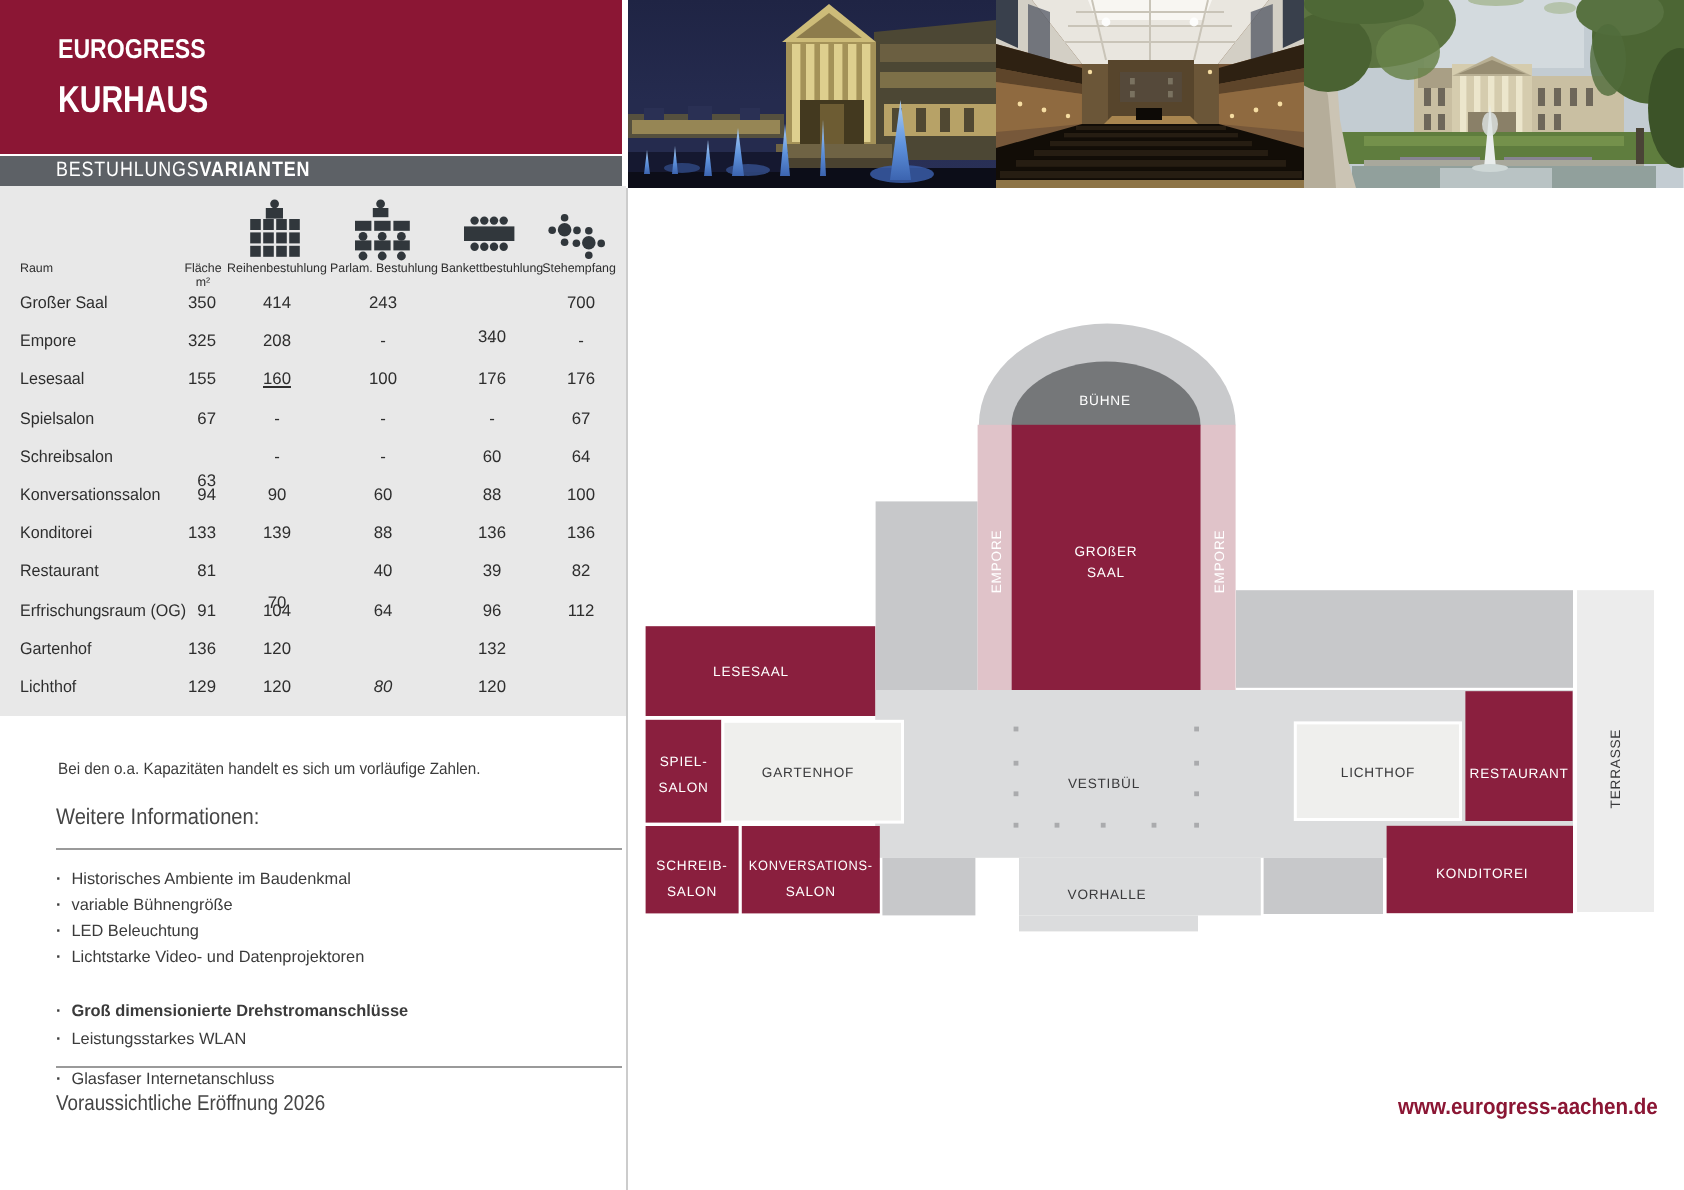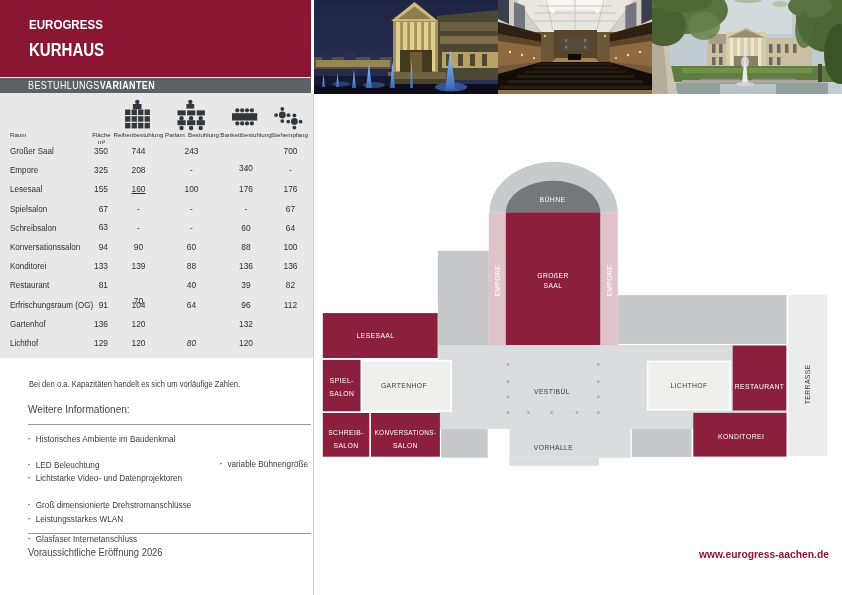--- a/index.html
+++ b/index.html
@@ -91,21 +91,21 @@
 
   <div class="hd" style="left:10px;top:37px;">Raum</div>
   <div class="hd" style="left:88px;top:37px;width:27px;text-align:center;">Fläche<br>m²</div>
   <div class="hd" style="left:113px;top:37px;width:51px;text-align:center;">Reihenbestuhlung</div>
   <div class="hd" style="left:164px;top:37px;width:56px;text-align:center;">Parlam. Bestuhlung</div>
   <div class="hd" style="left:220px;top:37px;width:52px;text-align:center;">Bankettbestuhlung</div>
   <div class="hd" style="left:271px;top:37px;width:37px;text-align:center;">Stehempfang</div>
 
   <div class="rl" style="top:53.4px;">Großer Saal</div>
   <div class="f" style="left:78px;top:53.4px;">350</div>
-  <div class="n" style="left:118.5px;top:53.4px;">744</div>
+  <div class="n" style="left:118.5px;top:53.4px;">414</div>
   <div class="n" style="left:171.5px;top:53.4px;">243</div>
   <div class="n" style="left:226px;top:53.4px;margin-top:17px;">340</div>
   <div class="n" style="left:270.5px;top:53.4px;">700</div>
   <div class="rl" style="top:72.6px;">Empore</div>
   <div class="f" style="left:78px;top:72.6px;">325</div>
   <div class="n" style="left:118.5px;top:72.6px;">208</div>
   <div class="n" style="left:171.5px;top:72.6px;">-</div>
   <div class="n" style="left:226px;top:72.6px;">-</div>
   <div class="n" style="left:270.5px;top:72.6px;">-</div>
   <div class="rl" style="top:91.8px;">Lesesaal</div>
@@ -114,21 +114,21 @@
   <div class="n" style="left:171.5px;top:91.8px;">100</div>
   <div class="n" style="left:226px;top:91.8px;">176</div>
   <div class="n" style="left:270.5px;top:91.8px;">176</div>
   <div class="rl" style="top:111.0px;">Spielsalon</div>
   <div class="f" style="left:78px;top:111.0px;">67</div>
   <div class="n" style="left:118.5px;top:111.0px;">-</div>
   <div class="n" style="left:171.5px;top:111.0px;">-</div>
   <div class="n" style="left:226px;top:111.0px;">-</div>
   <div class="n" style="left:270.5px;top:111.0px;">67</div>
   <div class="rl" style="top:130.2px;">Schreibsalon</div>
-  <div class="f" style="left:78px;top:129px;">63</div>
+  <div class="f" style="left:78px;top:142px;">63</div>
   <div class="n" style="left:118.5px;top:130.2px;">-</div>
   <div class="n" style="left:171.5px;top:130.2px;">-</div>
   <div class="n" style="left:226px;top:130.2px;">60</div>
   <div class="n" style="left:270.5px;top:130.2px;">64</div>
   <div class="rl" style="top:149.4px;">Konversationssalon</div>
   <div class="f" style="left:78px;top:149.4px;">94</div>
   <div class="n" style="left:118.5px;top:149.4px;">90</div>
   <div class="n" style="left:171.5px;top:149.4px;">60</div>
   <div class="n" style="left:226px;top:149.4px;">88</div>
   <div class="n" style="left:270.5px;top:149.4px;">100</div>
@@ -163,25 +163,25 @@
 
 <div class="abs" style="left:29.4px;top:380px;font-size:8.2px;color:#3b3b3b;transform:scaleX(0.93);transform-origin:0 0;">Bei den o.a. Kapazitäten handelt es sich um vorläufige Zahlen.</div>
 
 <div class="abs" style="left:28.2px;top:403px;font-size:11.2px;color:#454545;transform:scaleX(0.90);transform-origin:0 0;">Weitere Informationen:</div>
 
 <div class="abs" style="left:27.5px;top:424px;width:283.5px;height:1px;background:#9a9a9a;"></div>
 
 <div class="abs" id="bullets" style="left:28px;top:435px;width:280px;font-size:8.2px;color:#3b3b3b;">
   <style>#bullets div{position:absolute;left:0;width:280px;}#bullets div:before{content:"\00b7";margin-right:5px;font-weight:bold;}</style>
   <div style="top:0px;">Historisches Ambiente im Baudenkmal</div>
-  <div style="top:25px;text-align:right;">variable Bühnengröße</div>
+  <div style="top:13px;">variable Bühnengröße</div>
   <div style="top:26px;">LED Beleuchtung</div>
   <div style="top:39px;">Lichtstarke Video- und Datenprojektoren</div>
   <div style="top:64px;margin-top:36px;">Glasfaser Internetanschluss</div>
-  <div style="top:65.5px;">Groß dimensionierte Drehstromanschlüsse</div>
+  <div style="top:65.5px;font-weight:bold;">Groß dimensionierte Drehstromanschlüsse</div>
   <div style="top:79.5px;">Leistungsstarkes WLAN</div>
 </div>
 
 <div class="abs" style="left:27.5px;top:533px;width:283.5px;height:1px;background:#9a9a9a;"></div>
 
 <div class="abs" style="left:28.2px;top:546px;font-size:10.8px;color:#454545;transform:scaleX(0.87);transform-origin:0 0;">Voraussichtliche Eröffnung 2026</div>
 
 <div class="abs" style="left:313px;top:94px;width:1px;height:501px;background:#cccccc;"></div>
 
 <div class="abs" id="photo1" style="left:313.5px;top:0;width:184px;height:94px;"><svg width="184" height="94" viewBox="0 0 184 94">

